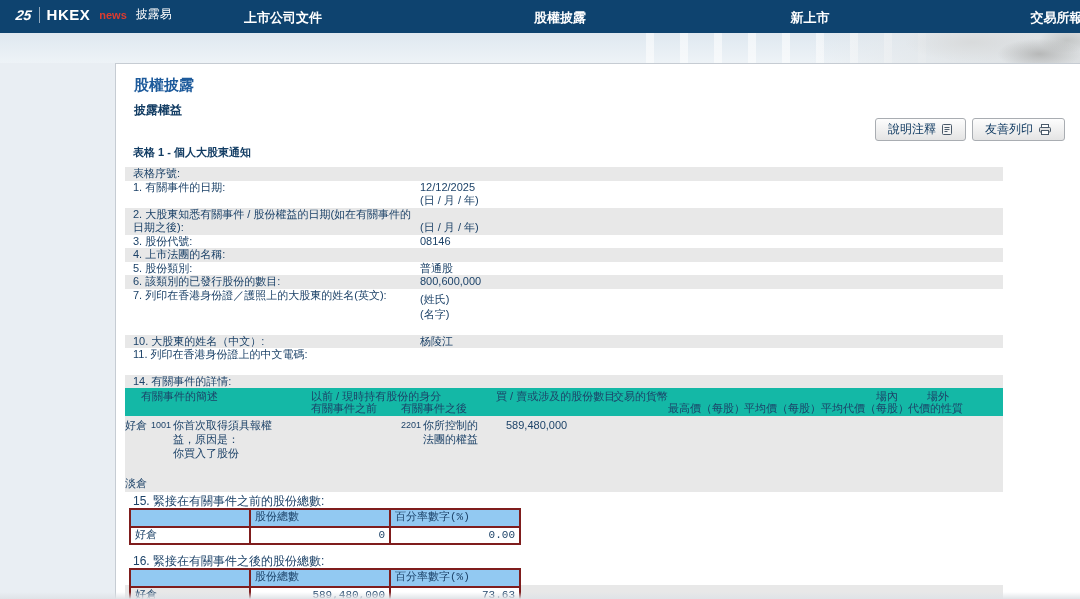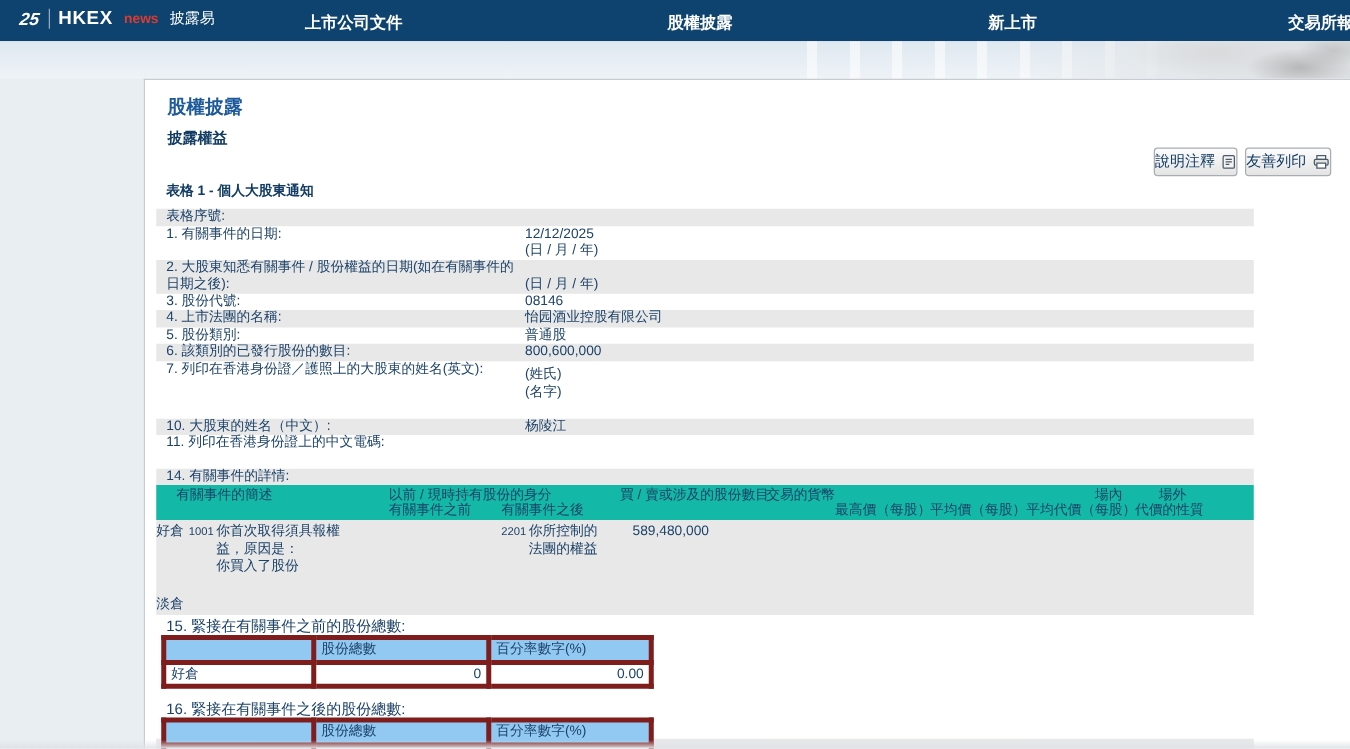--- a/index.html
+++ b/index.html
@@ -57,21 +57,21 @@
     border-left:1px solid #c6ccd3; border-top:1px solid #c6ccd3;
   }
   .page-title { position:absolute; left:18px; top:12px; font-size:15px; font-weight:bold; color:#1d5a9b; }
   .page-subtitle { position:absolute; left:18px; top:38px; font-size:12px; font-weight:bold; color:#123c63; }
   .form-title { position:absolute; left:17px; top:81px; font-size:11px; font-weight:bold; color:#123c63; }
 
   .btn-row { position:absolute; top:54px; right:15px; display:flex; gap:6px; }
   .btn {
     display:inline-flex; align-items:center; gap:5px;
     font-size:12px; color:#123c63; white-space:nowrap;
-    padding:2px 0; border:1px solid #a9adb2; border-radius:3px;
+    padding:2px 12px; border:1px solid #a9adb2; border-radius:3px;
     background:linear-gradient(180deg,#fdfdfd,#e4e4e4); cursor:pointer;
   }
   .btn svg { display:block; }
 
   
   .form-rows { position:absolute; left:9px; top:103px; width:878px; font-size:11px; line-height:13.5px; }
   .frow { display:flex; }
   .frow .lbl { flex:0 0 295px; padding-left:8px; }
   .frow .val { flex:1; }
   .bg-g { background:#e8e8e8; }
@@ -111,22 +111,22 @@
   .d-shares { left:381px; top:2px; }
   .d-short { left:0; top:60px; }
 
   
   .sec-label { padding-left:8px; font-size:12px; line-height:13px; }
   .mini-table {
     margin-left:4px; border-collapse:collapse; font-size:11px;
     border:1px solid #616c75;
   }
   .mini-table th, .mini-table td {
-    border:4px solid #7f1d1d; padding:1px 4px; height:15px;
-    font-weight:normal; text-align:left; color:#1c4268;
+    border:2px solid #7f1d1d; padding:1px 4px; height:15px;
+    font-weight:normal; text-align:left; color:#1c4268;font-family:Liberation Mono, monospace;
   }
   .mini-table th { background:#92c9f2; }
   .mini-table .c1 { width:120px; }
   .mini-table .c2 { width:140px; }
   .mini-table .c3 { width:130px; }
   .mini-table td.num { text-align:right; background:#fff; }
   .s16-wrap { position:relative; width:878px; }
   .s16-stripe { position:absolute; left:0; top:17px; width:878px; height:17px; background:#e8e8e8; }
   .s16-wrap .mini-table { position:relative; z-index:1; }
   .s16-wrap td.rowlabel { background:transparent; }
@@ -204,21 +204,20 @@
       <span class="val">(日 / 月 / 年)</span>
     </div>
 
     <div class="frow">
       <span class="lbl">3. 股份代號:</span>
       <span class="val">08146</span>
     </div>
 
     <div class="frow bg-g">
       <span class="lbl">4. 上市法團的名稱:</span>
-      <span class="val">怡园酒业控股有限公司</span>
     </div>
 
     <div class="frow">
       <span class="lbl">5. 股份類別:</span>
       <span class="val">普通股</span>
     </div>
 
     <div class="frow bg-g">
       <span class="lbl">6. 該類別的已發行股份的數目:</span>
       <span class="val">800,600,000</span>

